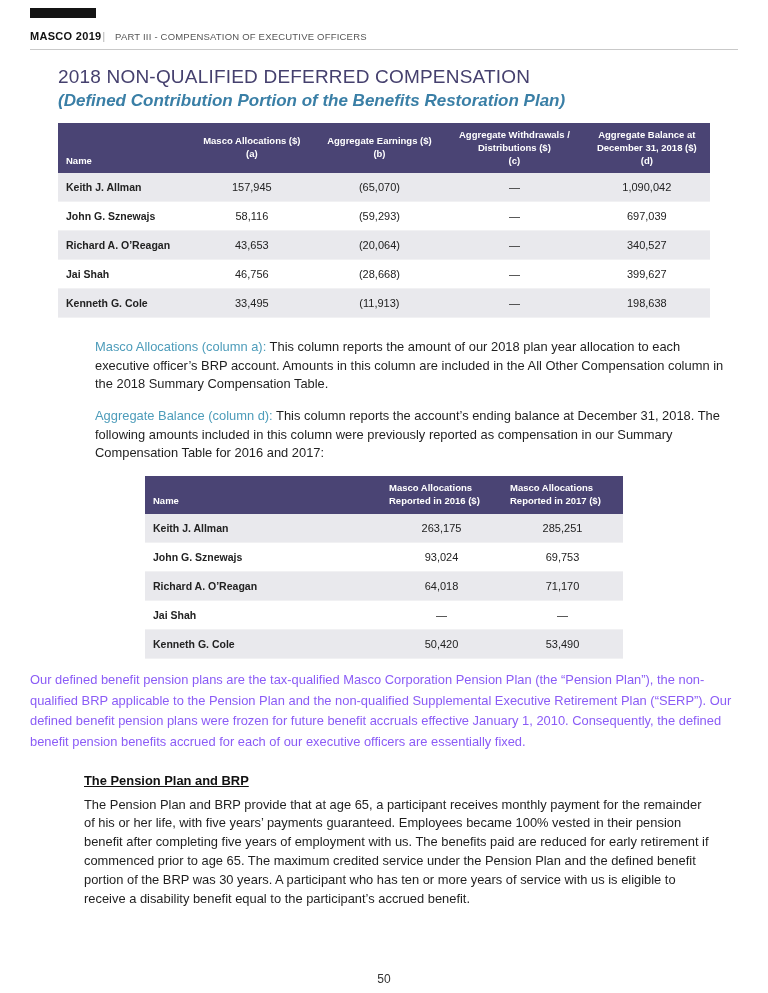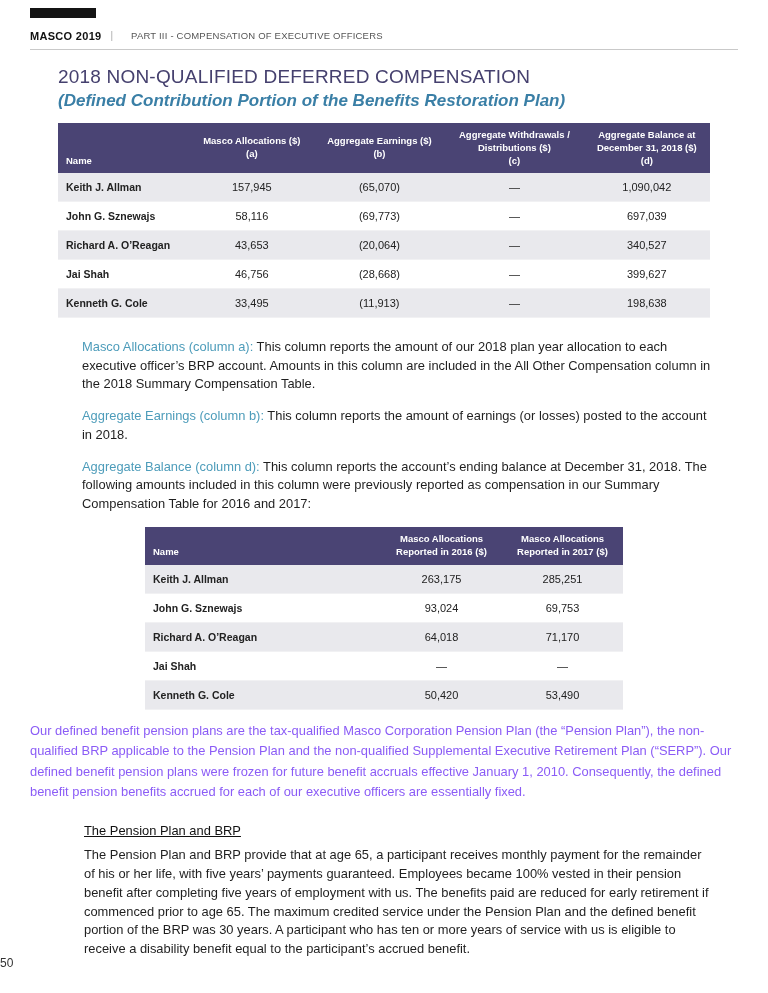--- a/index.html
+++ b/index.html
@@ -11,64 +11,64 @@
     --rule-gray:#c9c9c9;
   }
   *{box-sizing:border-box;}
   html,body{margin:0;padding:0;background:#ffffff;}
   .page{
     width:768px;height:993px;margin:0 auto;position:relative;background:#fff;
     font-family:"Liberation Sans", sans-serif;color:#222;overflow:hidden;
   }
   .content{padding:0 30px;}
   .tab-mark{width:66px;height:10px;background:#141414;margin:8px 0 12px 0;}
-  .doc-header{display:flex;align-items:flex-start;gap:9px;}
+  .doc-header{display:flex;align-items:flex-end;gap:1px;}
   .brand{font-weight:bold;font-size:11px;color:#111;letter-spacing:.3px;}
   .hsep{color:#aaa;font-size:10px;}
   .section-label{color:#565656;font-size:9.5px;letter-spacing:.2px;padding-left:9px;}
   .rule{border:none;border-top:1px solid var(--rule-gray);margin:7px 0 16px 0;}
 
   .block1{margin-left:28px;}
   .title1{color:var(--heading-purple);font-weight:normal;font-size:19px;letter-spacing:.2px;}
   .subtitle1{color:var(--subtitle-teal);font-weight:bold;font-style:italic;font-size:17px;margin-top:3px;}
 
   table{border-collapse:collapse;}
   .t1{width:652px;margin-top:12px;font-size:11px;}
   .t1 thead th{
     background:var(--table-header-bg);color:#fff;font-size:9.5px;font-weight:bold;
     text-align:center;vertical-align:middle;padding:6px 8px;white-space:pre-line;line-height:1.35;
   }
   .t1 thead th.name-h{text-align:left;vertical-align:bottom;width:132px;}
   .t1 tbody td{padding:8px 8px;text-align:center;border-bottom:1px solid #f1f1f3;}
   .t1 tbody td.name{text-align:left;font-weight:bold;font-size:10.5px;}
   .t1 tbody tr.odd td{background:var(--row-shade);}
 
-  .notes{margin-left:52px;margin-top:20px;font-size:12.9px;line-height:1.42;color:#1f1f1f;max-width:630px;}
+  .notes{margin-left:65px;margin-top:20px;font-size:12.9px;line-height:1.42;color:#1f1f1f;max-width:630px;}
   .note{margin-bottom:14px;}
   .note .lead{color:var(--teal);}
 
   .t2-wrap{margin-left:115px;margin-top:6px;}
   .t2{width:478px;font-size:11px;}
   .t2 thead th{
     background:var(--table-header-bg);color:#fff;font-size:9.5px;font-weight:bold;
-    text-align:center;vertical-align:middle;padding:6px 8px;white-space:pre-line;line-height:1.35;
+    text-align:left;vertical-align:middle;padding:6px 8px;white-space:pre-line;line-height:1.35;
   }
   .t2 thead th.name-h{text-align:left;vertical-align:bottom;width:236px;}
   .t2 tbody td{padding:8px 8px;text-align:center;border-bottom:1px solid #f1f1f3;}
   .t2 tbody td.name{text-align:left;font-weight:bold;font-size:10.5px;}
   .t2 tbody tr.odd td{background:var(--row-shade);}
 
   .sec-title{color:var(--heading-purple);font-size:15.5px;font-weight:bold;margin-top:26px;}
   .sec-para{font-size:12.9px;line-height:1.6;margin-top:11px;color:#8b5cf6;}
 
   .sub{margin-left:54px;margin-top:20px;max-width:628px;}
-  .sub-title{font-weight:normal;text-decoration:underline;font-size:12.9px;color:#111;}
+  .sub-title{font-weight:bold;text-decoration:underline;font-size:12.9px;color:#111;}
   .sub-para{font-size:12.9px;line-height:1.46;margin-top:8px;color:#1f1f1f;}
 
-  .page-num{position:absolute;bottom:23px;left:0;right:0;font-size:12px;color:#333;}
+  .page-num{position:absolute;bottom:7px;left:0;right:0;text-align:center;font-size:12px;color:#333;}
 </style>
 </head>
 <body>
 
 <div class="page">
   <div class="content">
 
     <div class="tab-mark"></div>
 
     <div class="doc-header">
@@ -102,21 +102,21 @@
           <tr class="odd">
             <td class="name">Keith J. Allman</td>
             <td>157,945</td>
             <td>(65,070)</td>
             <td>—</td>
             <td>1,090,042</td>
           </tr>
           <tr>
             <td class="name">John G. Sznewajs</td>
             <td>58,116</td>
-            <td>(69,773)</td>
+            <td>(59,293)</td>
             <td>—</td>
             <td>697,039</td>
           </tr>
           <tr class="odd">
             <td class="name">Richard A. O’Reagan</td>
             <td>43,653</td>
             <td>(20,064)</td>
             <td>—</td>
             <td>340,527</td>
           </tr>
@@ -137,24 +137,20 @@
         </tbody>
       </table>
     </div>
 
     <div class="notes">
       <div class="note">
         <span class="lead">Masco Allocations (column a):</span>
         <span>This column reports the amount of our 2018 plan year allocation to each executive officer’s BRP account. Amounts in this column are included in the All Other Compensation column in the 2018 Summary Compensation Table.</span>
       </div>
       <div class="note">
-        <span class="lead">Aggregate Earnings (column b):</span>
-        <span>This column reports the amount of earnings (or losses) posted to the account in 2018.</span>
-      </div>
-      <div class="note">
         <span class="lead">Aggregate Balance (column d):</span>
         <span>This column reports the account’s ending balance at December 31, 2018. The following amounts included in this column were previously reported as compensation in our Summary Compensation Table for 2016 and 2017:</span>
       </div>
     </div>
 
     <div class="t2-wrap">
       <table class="t2">
         <thead>
           <tr>
             <th class="name-h">Name</th>

